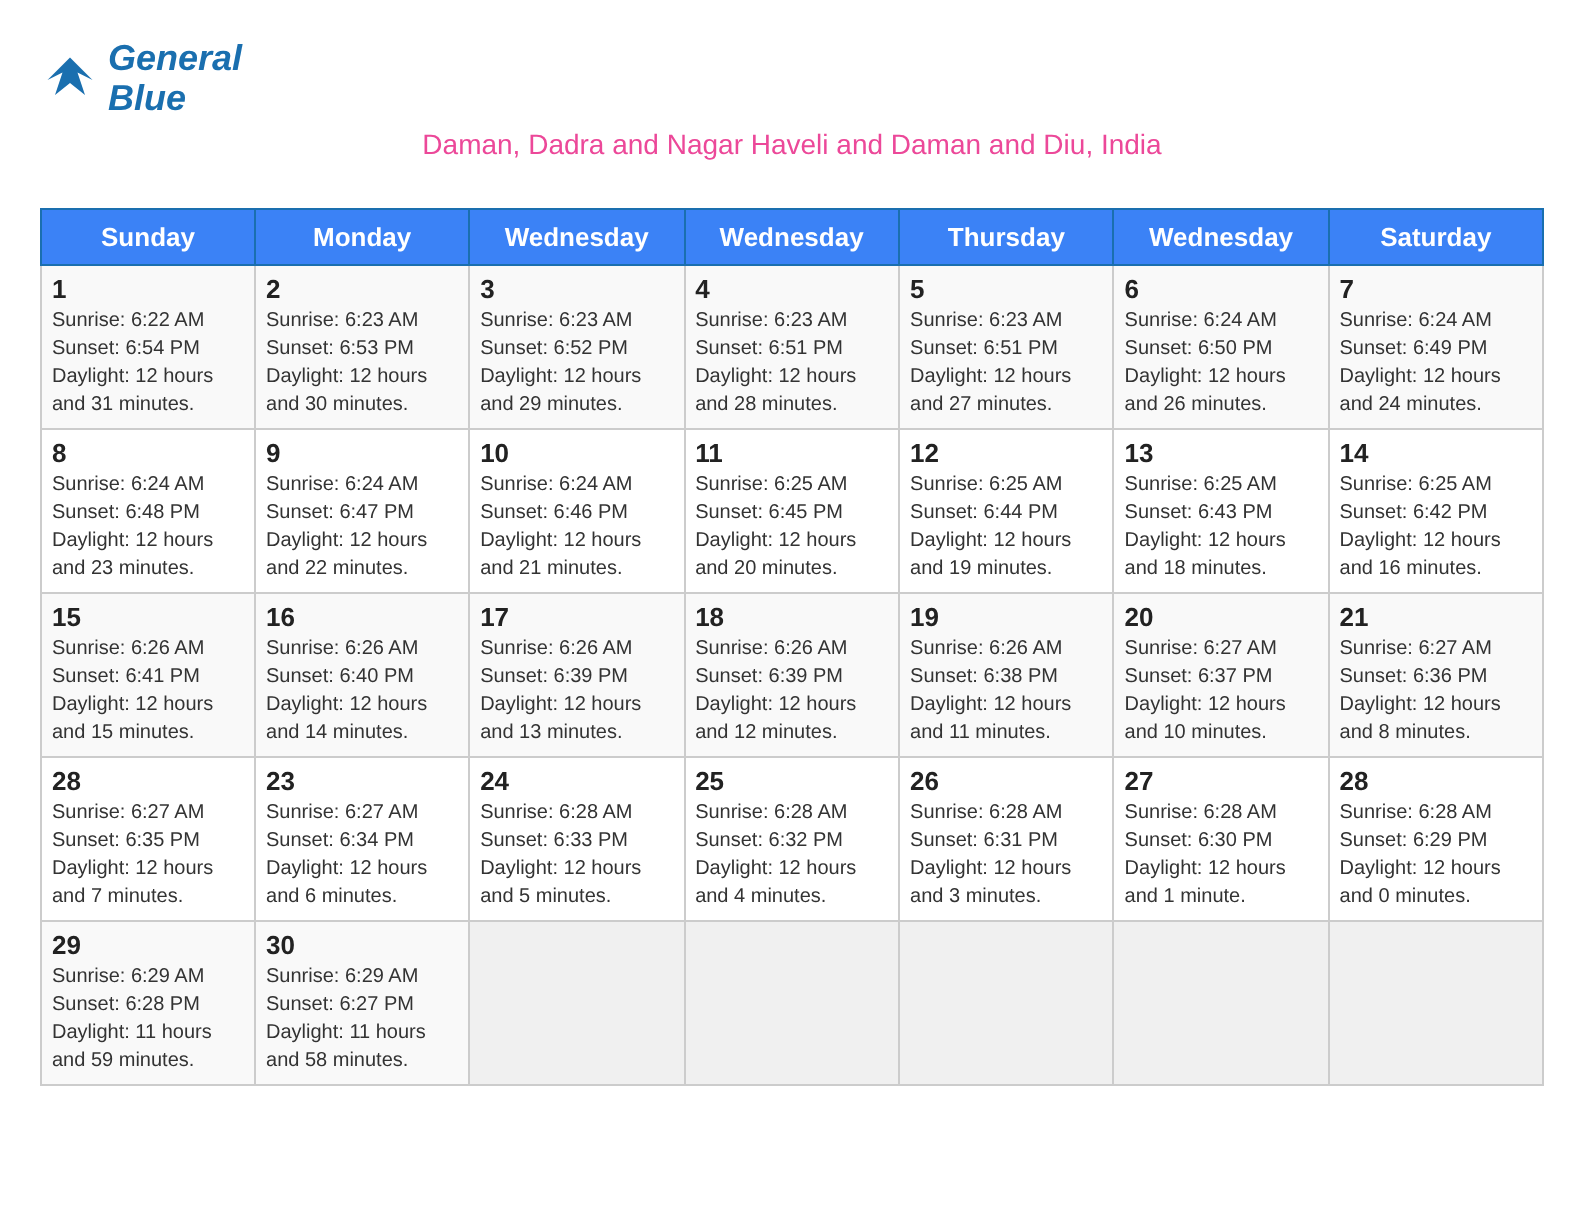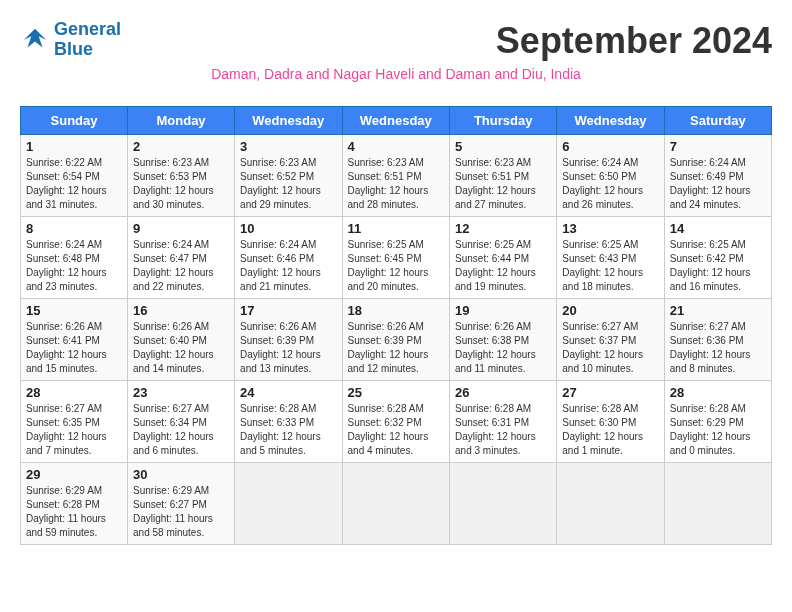--- a/index.html
+++ b/index.html
@@ -8,20 +8,21 @@
       background: #fff;
       width: 792px;
       min-height: 612px;
       padding: 20px;
     }
     .header-area {
       display: flex;
       align-items: flex-start;
       justify-content: space-between;
       margin-bottom: 4px;
+      font-style: italic;
     }
     .logo {
       display: flex;
       align-items: center;
       gap: 4px;
     }
     .logo-text {
       font-size: 18px;
       font-weight: bold;
       color: #333;
@@ -97,21 +98,20 @@
 <div class="header-area">
   <div class="logo">
     <svg class="logo-bird" viewBox="0 0 40 40">
       <polygon points="20,5 35,20 25,15 30,30 20,22 10,30 15,15 5,20" fill="#1a6faf"></polygon>
     </svg>
     <div class="logo-text">
       <span>General</span><br>
       <span>Blue</span>
     </div>
   </div>
-  <div class="month-title">September 2024</div>
 </div>
 
 <div class="subtitle">Daman, Dadra and Nagar Haveli and Daman and Diu, India</div>
 
 <table class="calendar">
   <thead>
     <tr>
 
     <th>Sunday</th>
         <th>Monday</th>

